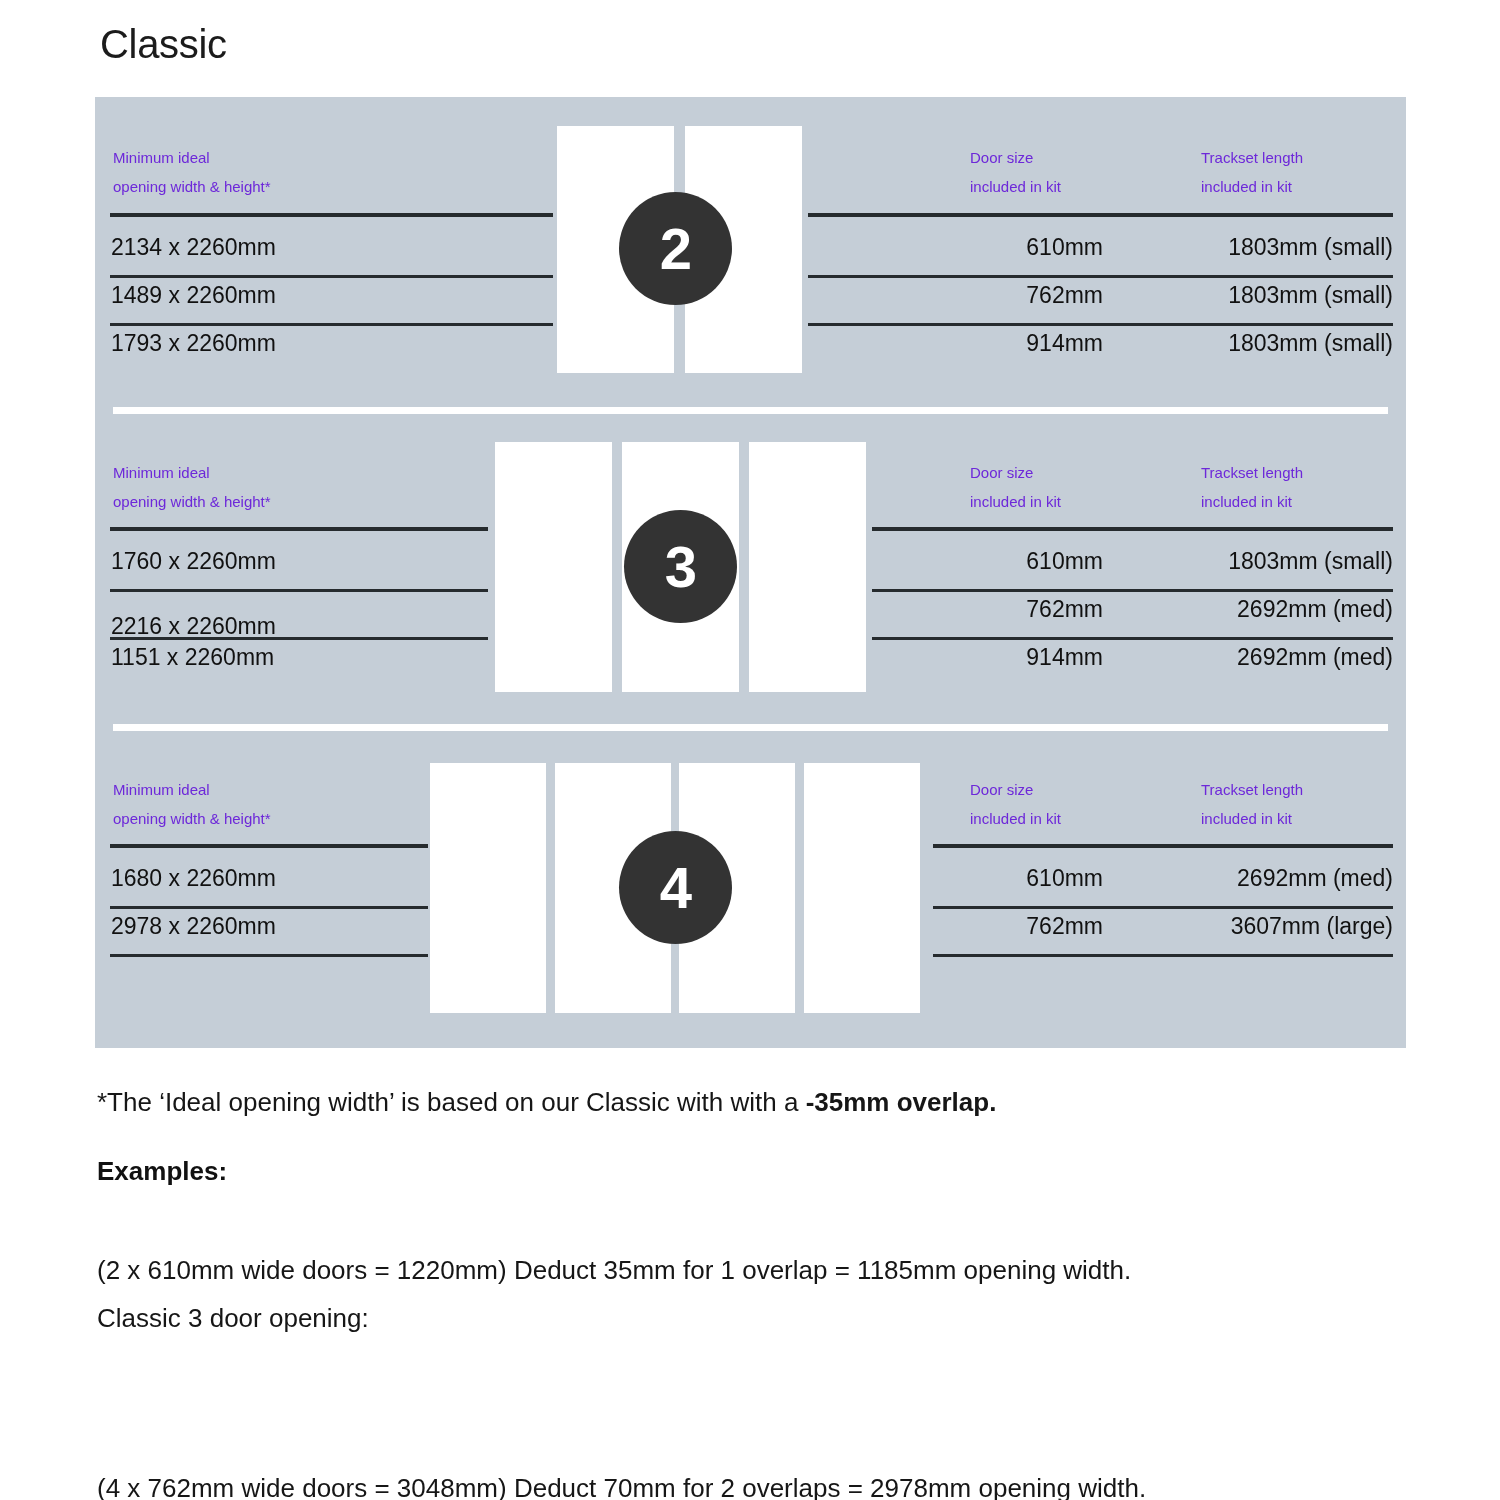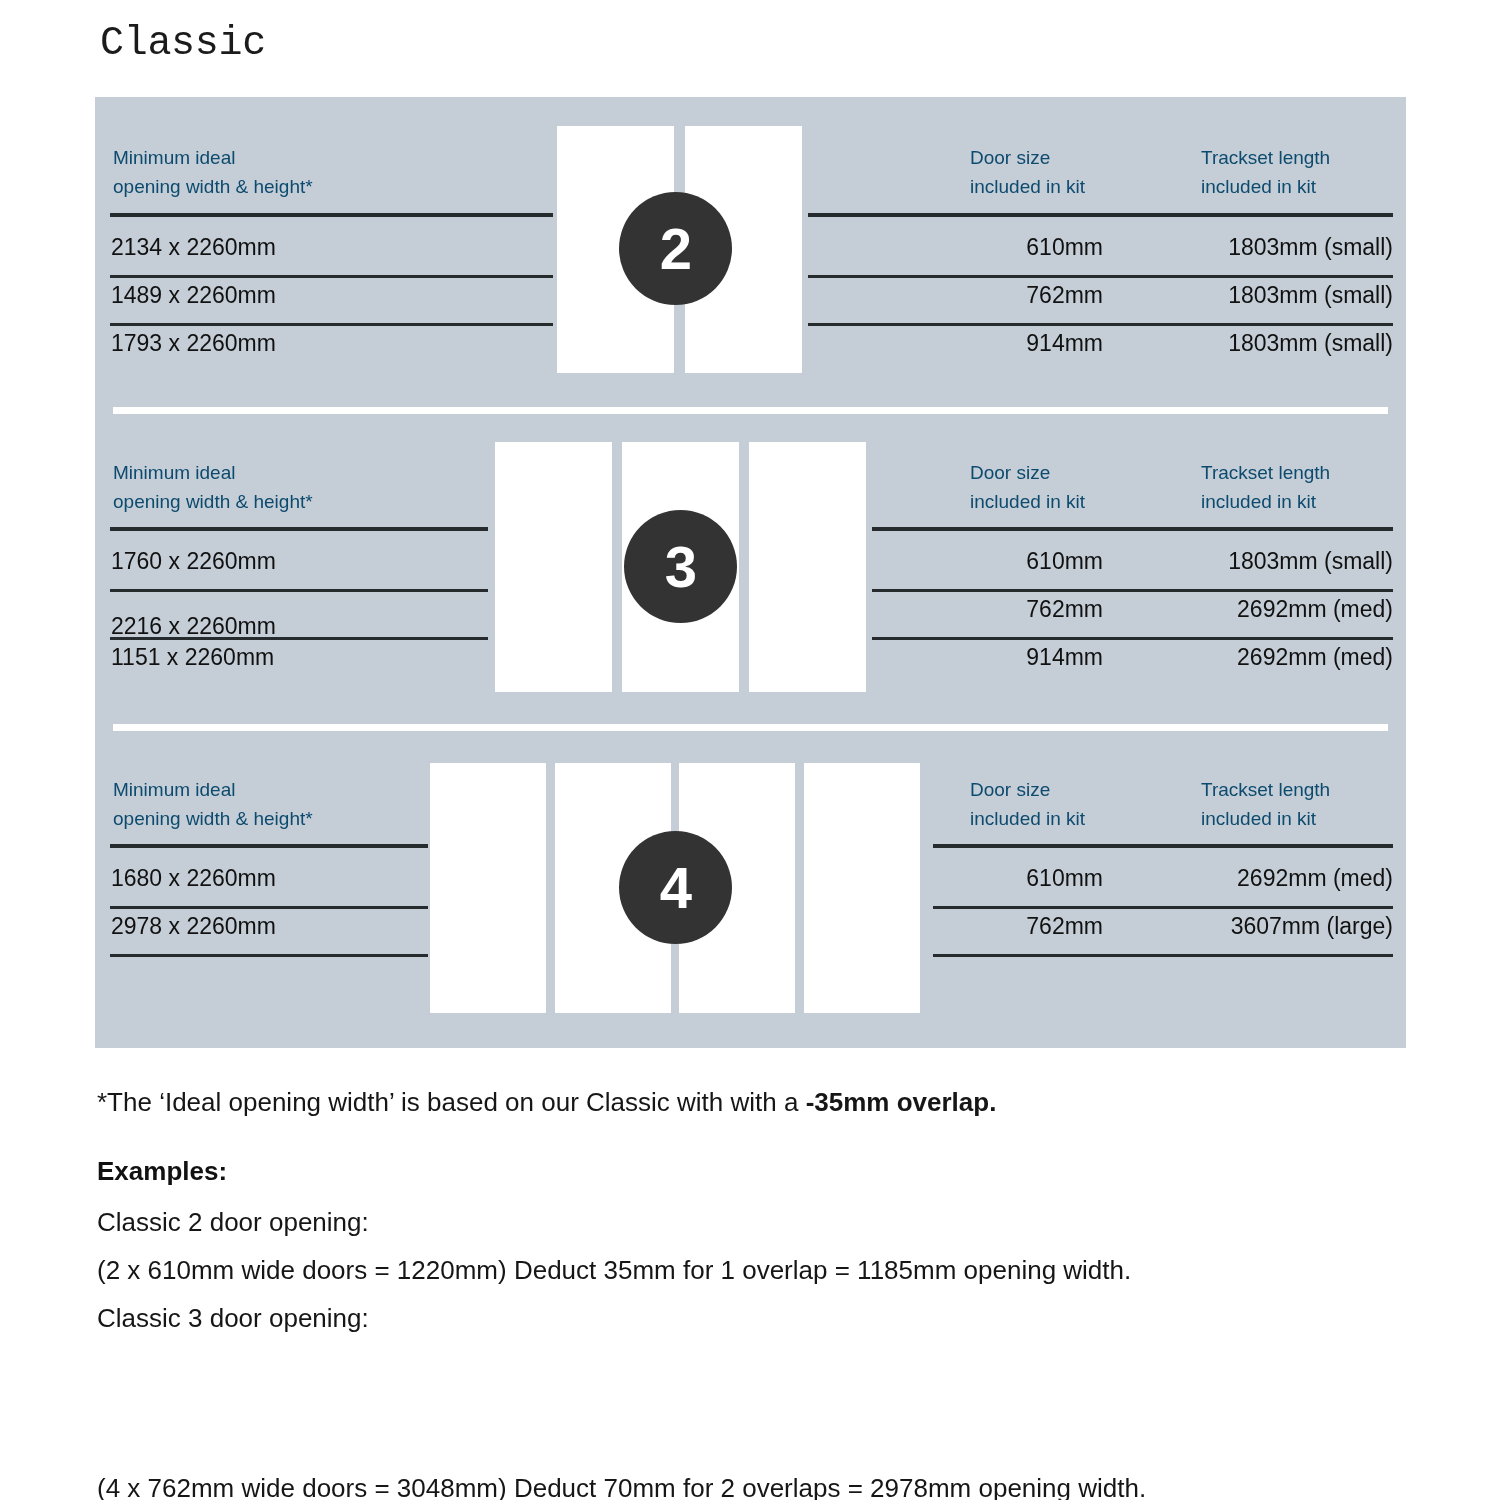--- a/index.html
+++ b/index.html
@@ -25,21 +25,20 @@
   
   .page-title {
     position: absolute;
     left: 100px;
     top: 20px;
     font-size: 40px;
     font-weight: 400;
     letter-spacing: -0.3px;
     color: #1b1b1b;
     line-height: 1.2;
-    font-family: Liberation Mono, monospace;
   }
 
   
   .grey-block {
     position: absolute;
     left: 95px;
     top: 97px;
     width: 1311px;
     height: 951px;
     background: #c5ced7;
@@ -69,24 +68,24 @@
 
   
   .half {
     position: absolute;
     top: 0;
     height: 100%;
   }
 
   .col-head {
     position: absolute;
-    font-size: 19px;
+    font-size: 15px;
     line-height: 29px;
     font-weight: 400;
-    color: #0c4a6e;
+    color: #6d28d9;
     white-space: nowrap;
   }
   .col-head .l2 { display: block; }
 
   .rule {
     position: absolute;
     background: #262b2e;
   }
   .rule.thick { height: 4px; }
   .rule.thin  { height: 2.5px; }
@@ -310,18 +309,17 @@
     </div>
 
   </div>
 
   <div class="footnote">
     <span>*The ‘Ideal opening width’ is based on our Classic with with a </span><b>-35mm overlap.</b>
   </div>
 
   <div class="examples-title">Examples:</div>
 
-  <div class="ex-line" style="top:1205px;">Classic 2 door opening:</div>
   <div class="ex-line" style="top:1253px;">(2 x 610mm wide doors = 1220mm)  Deduct 35mm for 1 overlap = 1185mm opening width.</div>
   <div class="ex-line" style="top:1301px;">Classic 3 door opening:</div>
   <div class="ex-line" style="top:1471px;">(4 x 762mm wide doors = 3048mm)  Deduct 70mm for 2 overlaps = 2978mm opening width.</div>
 
 </div>
 
 </body></html>

